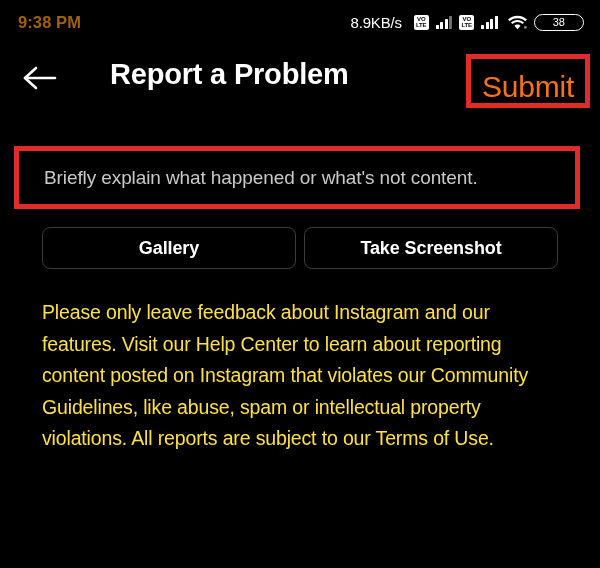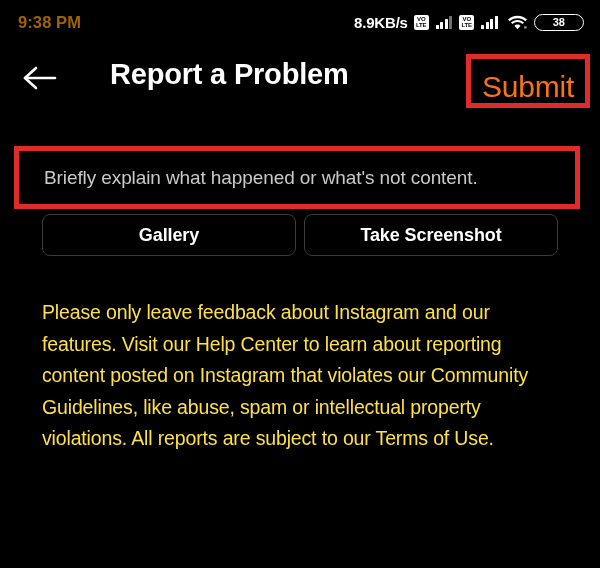--- a/index.html
+++ b/index.html
@@ -36,24 +36,24 @@
     color: #a16207;
     letter-spacing: 0.1px;
   }
   .status-right {
     display: flex;
     align-items: center;
     gap: 5px;
   }
   .net-speed {
     font-size: 15px;
-    font-weight: bold;
+    font-weight: normal;
     color: #ffffff;
     letter-spacing: -0.2px;
-    margin-right: 1px;
+    margin-right: 7px;
   }
   .volte-badge {
     display: inline-flex;
     flex-direction: column;
     justify-content: center;
     align-items: center;
     width: 15px;
     height: 15px;
     background: #ffffff;
     color: #000000;
@@ -92,21 +92,21 @@
   }
   .battery {
     display: inline-flex;
     align-items: center;
     justify-content: center;
     min-width: 32px;
     height: 17px;
     border: 1.6px solid #ffffff;
     border-radius: 9px;
     font-size: 11px;
-    font-weight: bold;
+    font-weight: normal;
     color: #ffffff;
     padding: 0 18px;
     box-sizing: border-box;
   }
 
   
   .header {
     position: absolute;
     left: 0;
     top: 44px;
@@ -182,21 +182,21 @@
   .problem-input .ph {
     font-size: 19px;
     color: #c9c9c9;
     letter-spacing: -0.1px;
   }
 
   
   .action-row {
     position: absolute;
     left: 42px;
-    top: 214px;
+    top: 227px;
     width: 516px;
     height: 42px;
     display: flex;
     gap: 8px;
   }
   .outline-btn {
     flex: 1;
     height: 42px;
     border: 1px solid #3b3b3b;
     border-radius: 8px;

